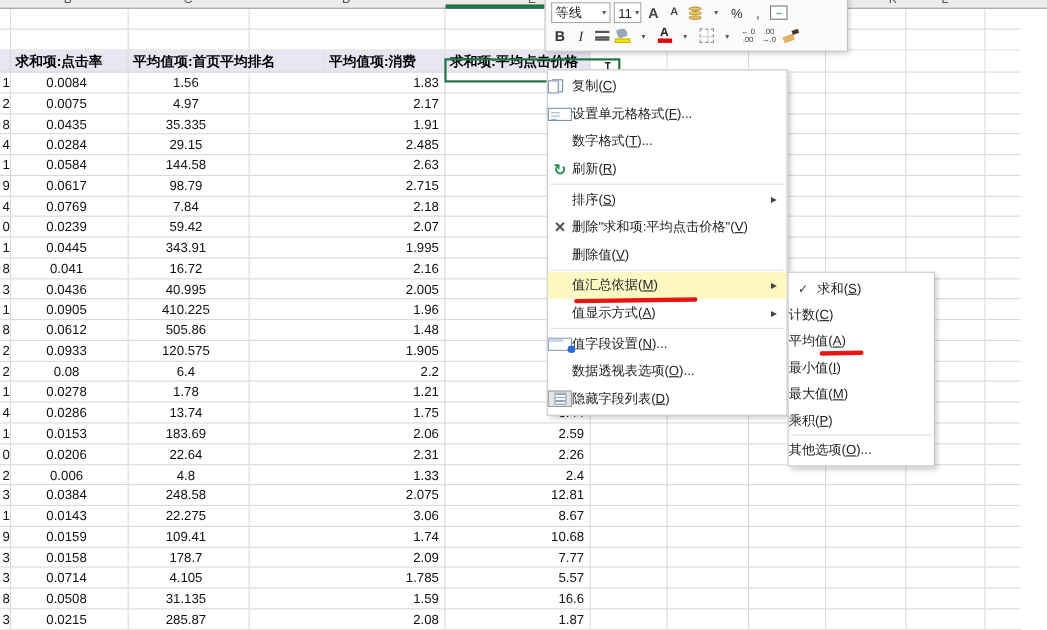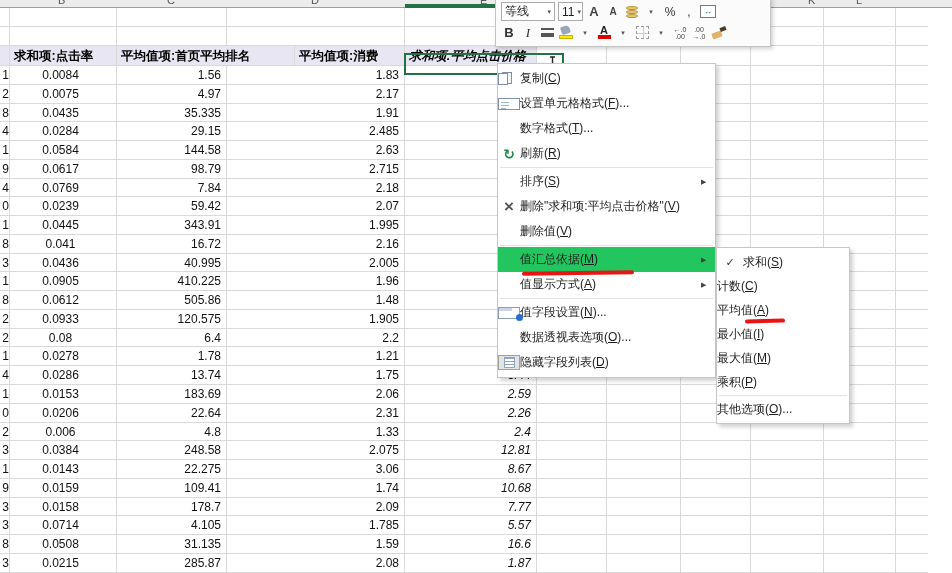--- a/index.html
+++ b/index.html
@@ -21,23 +21,23 @@
 
   
   #grid{position:absolute;left:0;top:8px;width:954px;z-index:0;}
   .row{display:flex;height:18.78px;}
   .row.tall{height:19px;}
   .row.hdr{height:20px;}
   .cell{border-right:1px solid var(--gridline);border-bottom:1px solid var(--gridline);
         font-size:12px;line-height:18px;color:#111;overflow:hidden;white-space:nowrap;}
   .ca{width:10px;text-align:right;}
   .cb{width:107px;text-align:center;padding-right:5px;}
-  .cc{width:110px;text-align:right;padding-right:5px;}
+  .cc{width:110px;text-align:center;padding-right:5px;}
   .cd{width:178px;text-align:right;padding-right:5px;}
-  .ce{width:132px;text-align:right;padding-right:5px;font-style:italic;}
+  .ce{width:132px;text-align:right;padding-right:5px;}
   .cf{width:70px;} .cg{width:74px;} .ch{width:70px;} .ci{width:73px;} .cj{width:72px;} .ck{width:32px;border-right:none;}
   .hdr .cell{background:#fff;}
   .hdr .hfill{background:var(--header-fill);}
   .hdr .hl-text{font-weight:700;font-size:12.5px;text-align:left;padding-left:4px;padding-right:0;color:#000;line-height:20px;}
 
   
   #sel-border{position:absolute;left:404px;top:53px;width:160px;height:22px;border:2px solid var(--selection-green);z-index:3;pointer-events:none;}
   #text-cursor{position:absolute;left:548px;top:56px;z-index:4;}
 
   
@@ -71,21 +71,21 @@
   .dec-ico{font-size:7px;line-height:7px;color:#444;white-space:pre;text-align:center;}
   .brush{position:relative;width:15px;height:12px;}
   .brush .head{position:absolute;left:1px;bottom:1px;width:10px;height:6px;background:#e0b36a;transform:rotate(-20deg);border-radius:1px;}
   .brush .tip{position:absolute;right:0;top:0;width:6px;height:4px;background:#4a3a28;transform:rotate(-20deg);}
 
   
   .menu{position:absolute;background:#fff;border:1px solid #c6c6c6;box-shadow:3px 3px 4px rgba(0,0,0,.18);padding:2px 0;z-index:10;}
   #context-menu{left:497px;top:63px;width:219px;}
   #summarize-submenu{left:716px;top:247px;width:134px;}
   .mi{position:relative;display:flex;align-items:center;height:25px;font-size:12px;color:#1e1e1e;}
-  .mi.hl{background:#22c55e;}
+  .mi.hl{background:#fef9c3;}
   .mi .mic{flex:0 0 22px;display:flex;align-items:center;justify-content:center;}
   .mi .lbl{flex:1;white-space:nowrap;overflow:hidden;}
   .mi .arrow{flex:0 0 14px;font-size:7px;color:#444;text-align:left;}
   .menu-sep{height:1px;background:#e2e2e2;margin:1px 2px;}
   .smi{position:relative;display:flex;align-items:center;height:24px;font-size:12px;color:#1e1e1e;}
   .smi .chk{flex:0 0 26px;text-align:center;font-size:11px;color:#333;}
   .smi .lbl{flex:1;white-space:nowrap;}
   u{text-decoration:underline;}
 
   .redline{position:absolute;background:var(--annotation-red);height:4px;border-radius:2px;z-index:11;}

